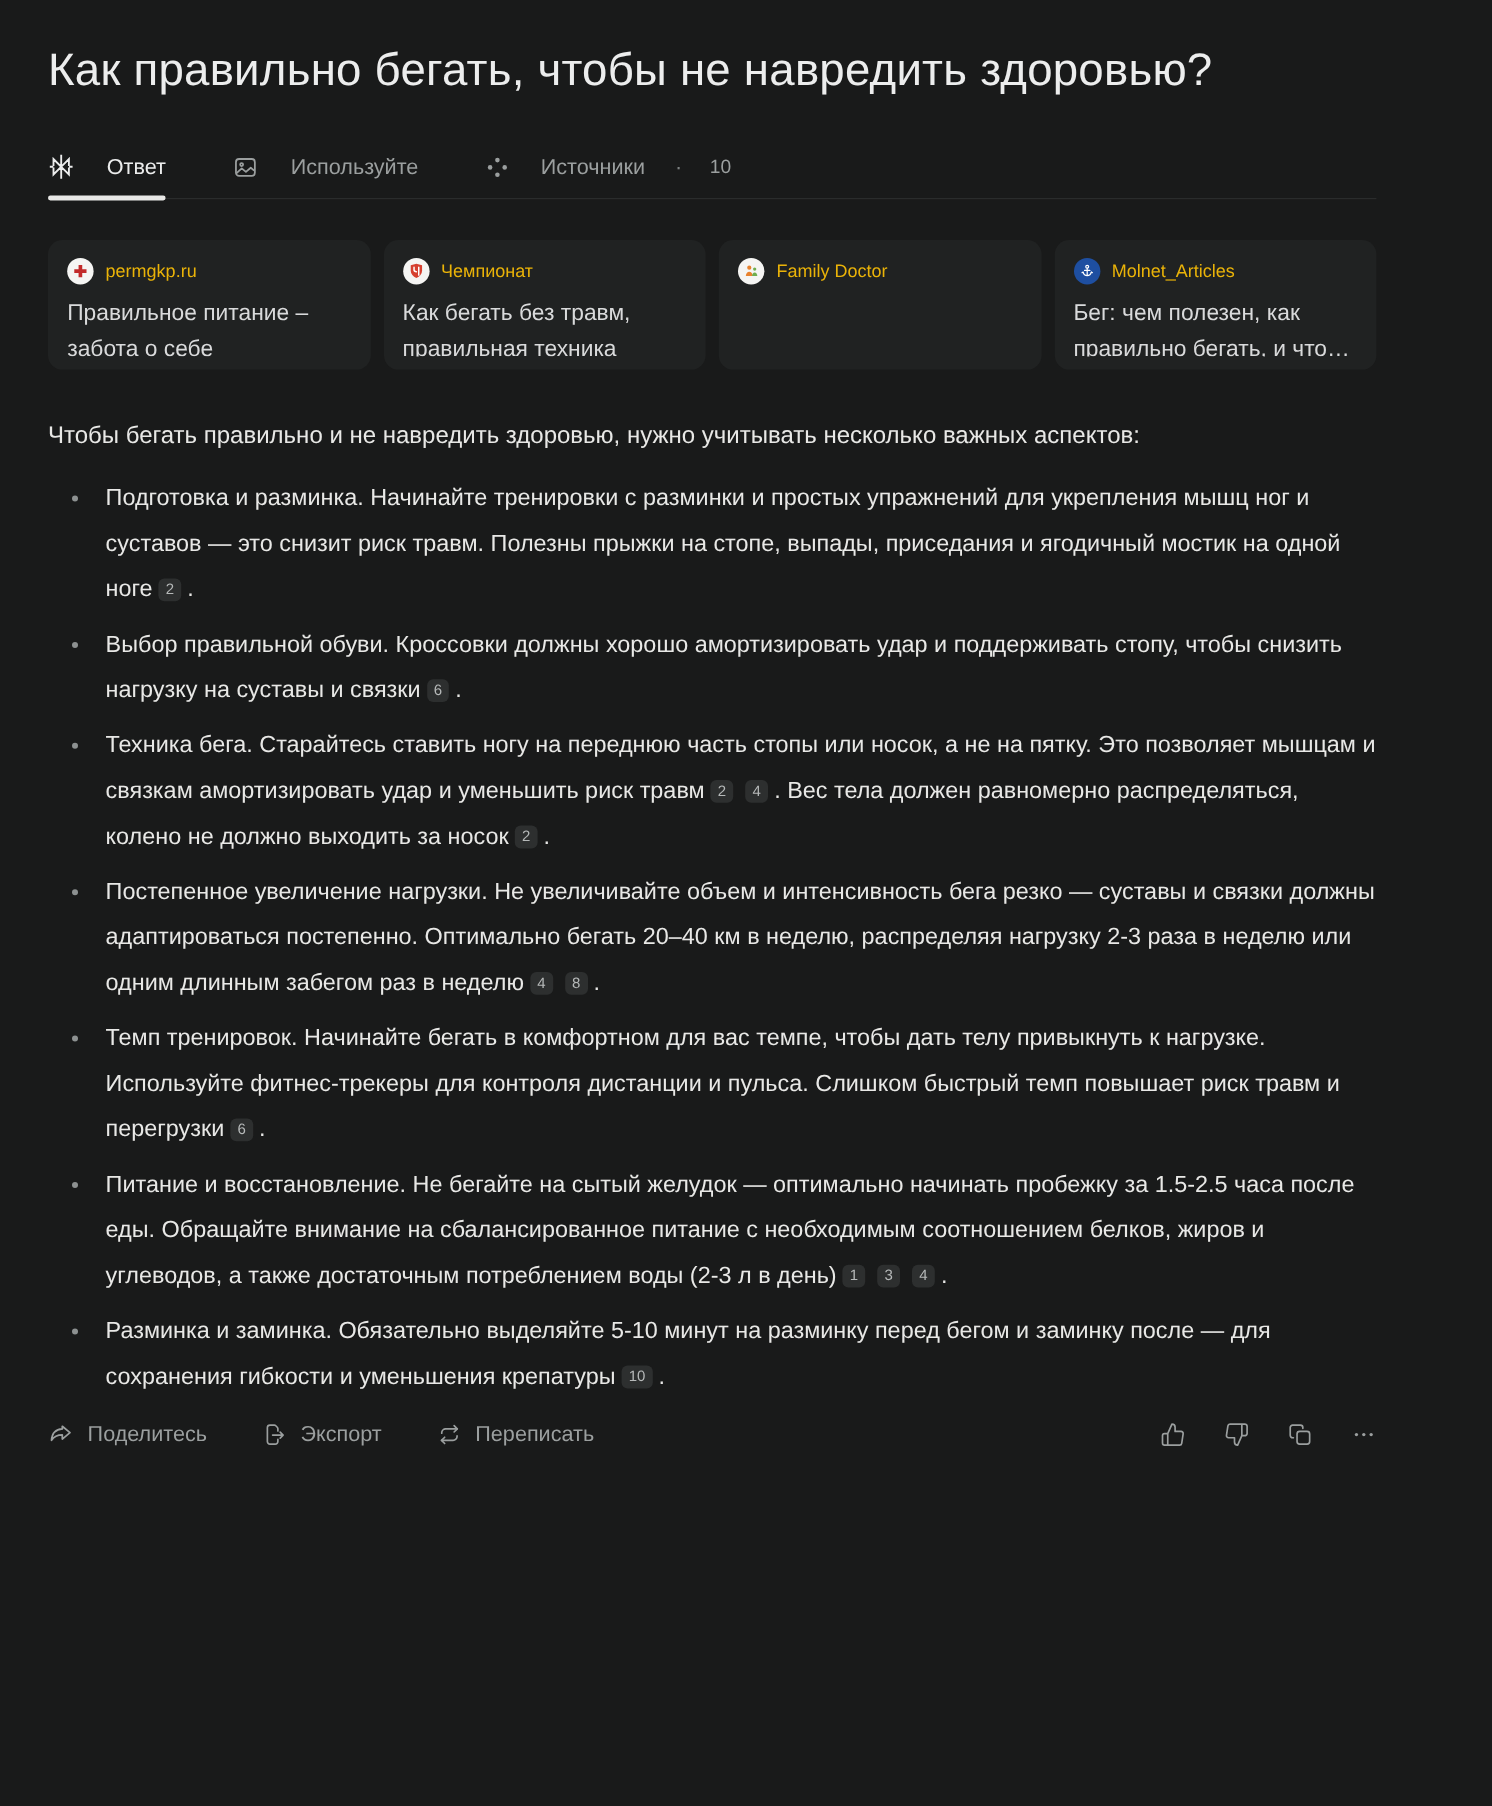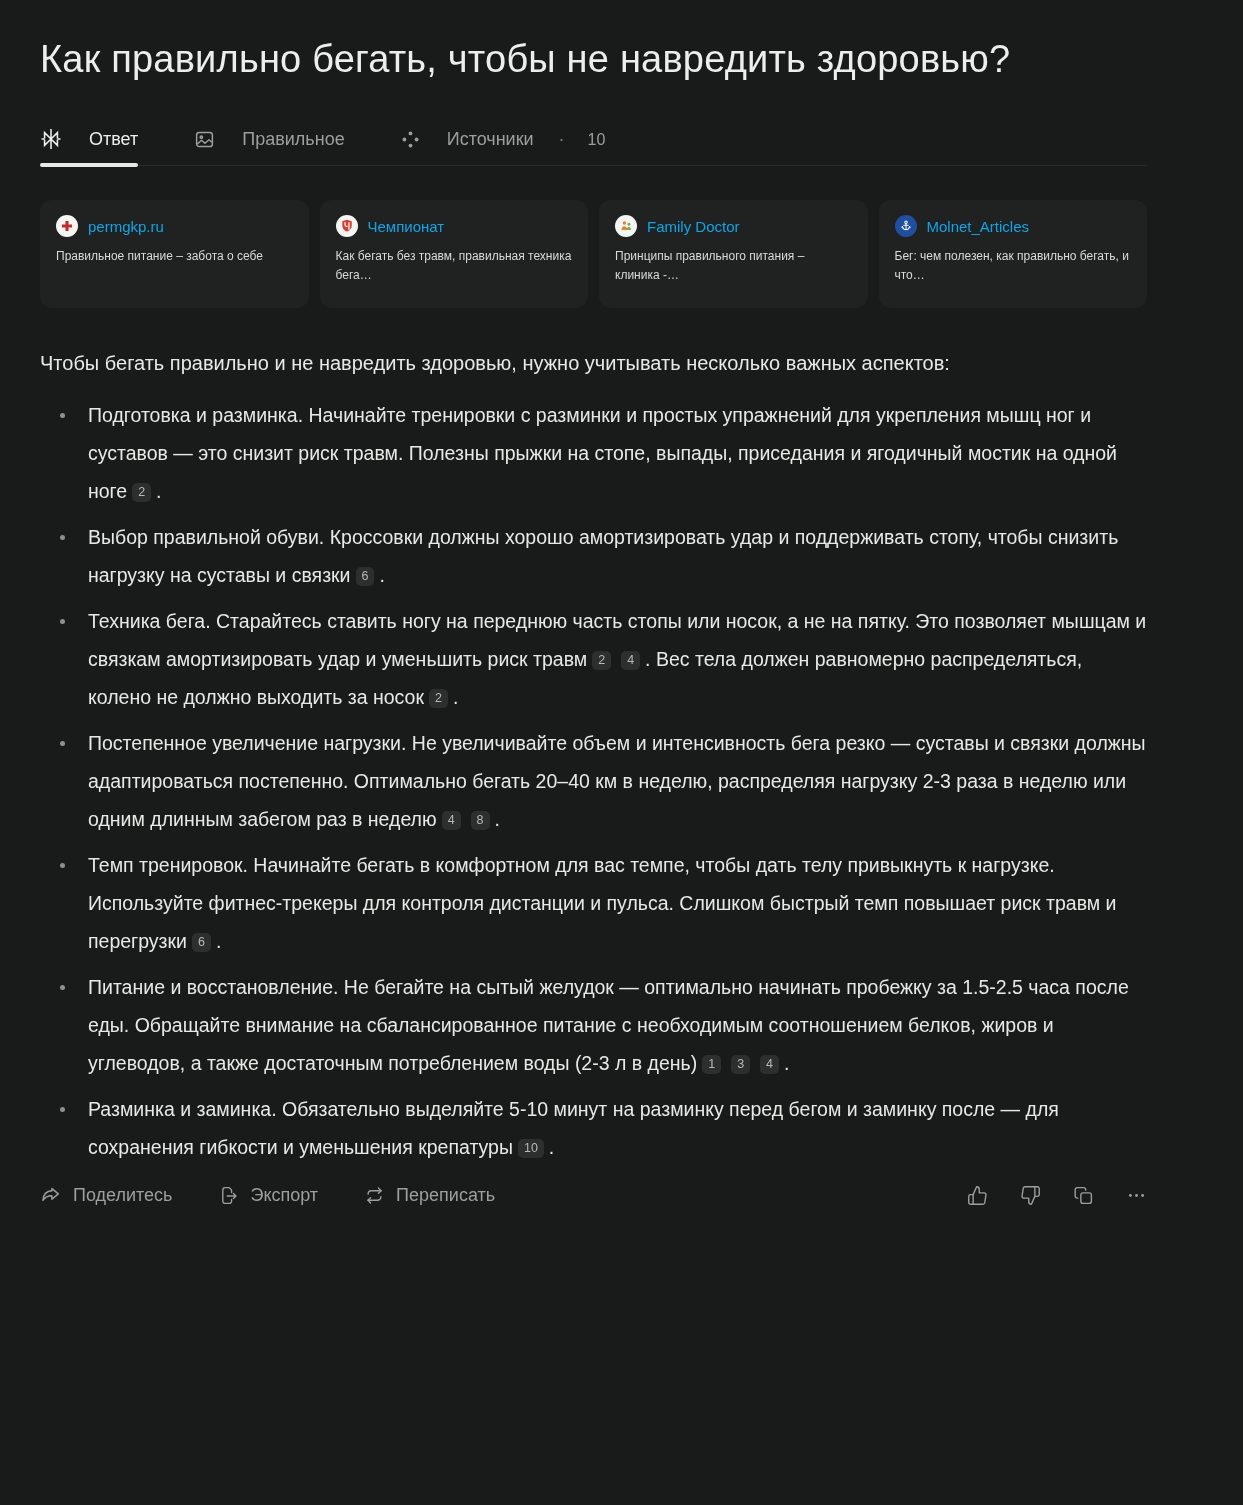--- a/index.html
+++ b/index.html
@@ -48,25 +48,25 @@
     cursor: pointer;
   }
   .card-head { display: flex; align-items: center; gap: 10px; }
   .favicon {
     width: 22px; height: 22px; border-radius: 50%; flex: 0 0 auto;
     display: flex; align-items: center; justify-content: center;
   }
   .favicon.white { background: #f5f5f3; }
   .favicon.blue { background: #1e4fa1; }
   .domain {
-    font-size: 15px; color: #0ea5e9;
+    font-size: 15px; color: #eab308;
     white-space: nowrap; overflow: hidden; text-overflow: ellipsis;
   }
   .card-title {
-    margin-top: 10px; font-size: 12px; line-height: 1.55; color: #d9dadb;
+    margin-top: 10px; font-size: 19px; line-height: 1.55; color: #d9dadb;
     max-height: 50px; overflow: hidden;
   }
 
   
   .intro {
     margin: 36px 0 0; font-size: 20px; line-height: 38px; color: #e8e8e6;
     max-width: 1010px;
   }
   ul.bullets { list-style: none; margin: 14px 0 0; padding: 0; }
   ul.bullets li { display: flex; margin-top: 8px; }
@@ -118,21 +118,21 @@
       <span>Ответ</span>
     </div>
     <div class="tab">
       <span class="ticon">
         <svg width="21" height="21" viewBox="0 0 24 24" fill="none" stroke="#9b9f9f" stroke-width="1.7" stroke-linejoin="round">
           <rect x="3" y="4" width="18" height="16" rx="3"></rect>
           <circle cx="8.4" cy="9.3" r="1.4"></circle>
           <path d="M3.6 17.4l4.9-4.5 4 3.4 4.6-4 3.3 2.8"></path>
         </svg>
       </span>
-      <span>Правильное</span>
+      <span>Используйте</span>
     </div>
     <div class="tab">
       <span class="ticon">
         <svg width="19" height="19" viewBox="0 0 20 20" fill="#9b9f9f">
           <circle cx="10" cy="3.6" r="2"></circle>
           <circle cx="3.6" cy="10" r="2"></circle>
           <circle cx="16.4" cy="10" r="2"></circle>
           <circle cx="10" cy="16.4" r="2"></circle>
         </svg>
       </span>
@@ -171,21 +171,20 @@
         <span class="favicon white">
           <svg width="16" height="16" viewBox="0 0 22 22">
             <circle cx="8.8" cy="7" r="2.4" fill="#e8822e"></circle>
             <path d="M4.8 16.5c0-2.8 1.8-5 4-5s4 2.2 4 5z" fill="#e8822e"></path>
             <circle cx="15" cy="8.6" r="1.9" fill="#6fae4e"></circle>
             <path d="M12 16.5c0-2.2 1.3-4 3-4s3 1.8 3 4z" fill="#6fae4e"></path>
           </svg>
         </span>
         <span class="domain">Family Doctor</span>
       </div>
-      <div class="card-title">Принципы правильного питания – клиника -…</div>
     </div>
     <div class="card">
       <div class="card-head">
         <span class="favicon blue">
           <svg width="14" height="14" viewBox="0 0 22 22" fill="none" stroke="#ffffff" stroke-width="1.6" stroke-linecap="round">
             <circle cx="11" cy="5.2" r="1.9"></circle>
             <path d="M11 7.1V16M7.5 10h7M5.6 12.3c.7 3 2.8 4.6 5.4 4.6s4.7-1.6 5.4-4.6"></path>
             <path d="M5.6 12.3l-1.3.6M16.4 12.3l1.3.6"></path>
           </svg>
         </span>

